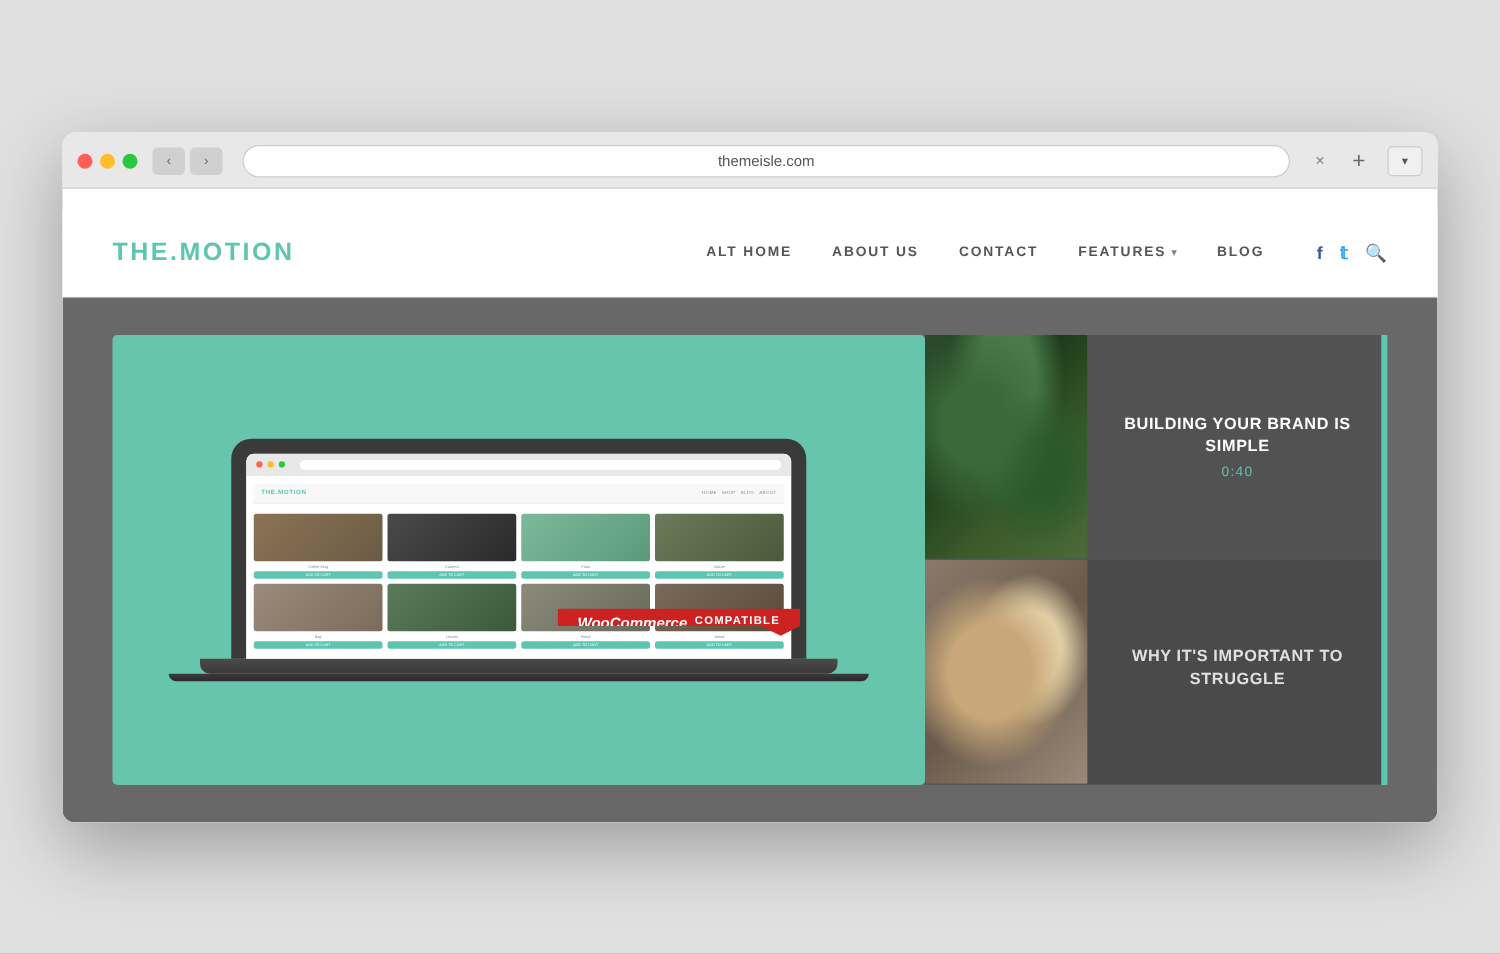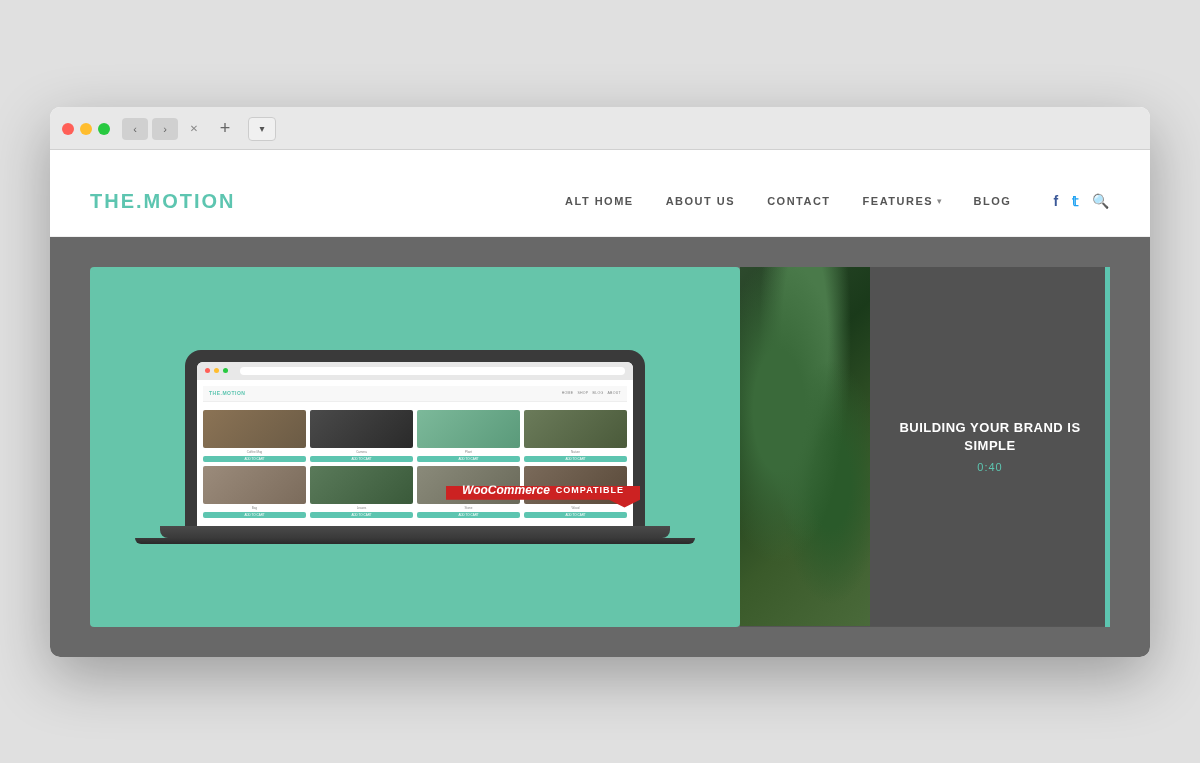--- a/index.html
+++ b/index.html
@@ -336,21 +336,21 @@
     .woo-badge {
       position: absolute;
       bottom: 43px;
       right: -20px;
       background: #cc2222;
       color: #fff;
       padding: 4px 16px;
       font-size: 11px;
       font-weight: 700;
       display: flex;
-      align-items: center;
+      align-items: flex-start;
       gap: 6px;
       clip-path: polygon(0 0, 100% 0, 100% 70%, 95% 100%, 90% 70%, 0 70%);
       padding-bottom: 16px;
     }
 
     .woo-text { font-style: italic; font-size: 12px; }
     .woo-compatible { letter-spacing: 1px; font-size: 9px; }
 
     
     .laptop-base-wrapper {
@@ -500,20 +500,23 @@
   <div class="browser-chrome">
     <div class="traffic-lights">
       <div class="traffic-light tl-red"></div>
       <div class="traffic-light tl-yellow"></div>
       <div class="traffic-light tl-green"></div>
     </div>
     <div class="browser-nav">
       <div class="nav-btn">‹</div>
       <div class="nav-btn">›</div>
     </div>
+    <div class="address-bar">
+      <span>themeisle.com</span>
+    </div>
     <div class="close-tab-btn">✕</div>
     <div class="new-tab-btn">+</div>
     <div class="dropdown-btn">▾</div>
   </div>
 
   <div class="website">
 
     <header class="site-header">
       <div class="site-logo">THE.MOTION</div>
 
@@ -627,20 +630,28 @@
         <div class="blog-post-item featured">
           <div class="post-thumbnail">
             <div class="thumb-plants"></div>
           </div>
           <div class="post-info">
             <div class="post-title">BUILDING YOUR BRAND IS SIMPLE</div>
             <div class="post-time">0:40</div>
           </div>
         </div>
 
+        <div class="blog-post-item">
+          <div class="post-thumbnail">
+            <div class="thumb-food"></div>
+          </div>
+          <div class="post-info">
+            <div class="post-title">WHY IT'S IMPORTANT TO STRUGGLE</div>
+          </div>
+        </div>
 
 
         <div class="sidebar-accent"></div>
       </div>
 
     </section>
   </div>
 </div>
 
 </body></html>

